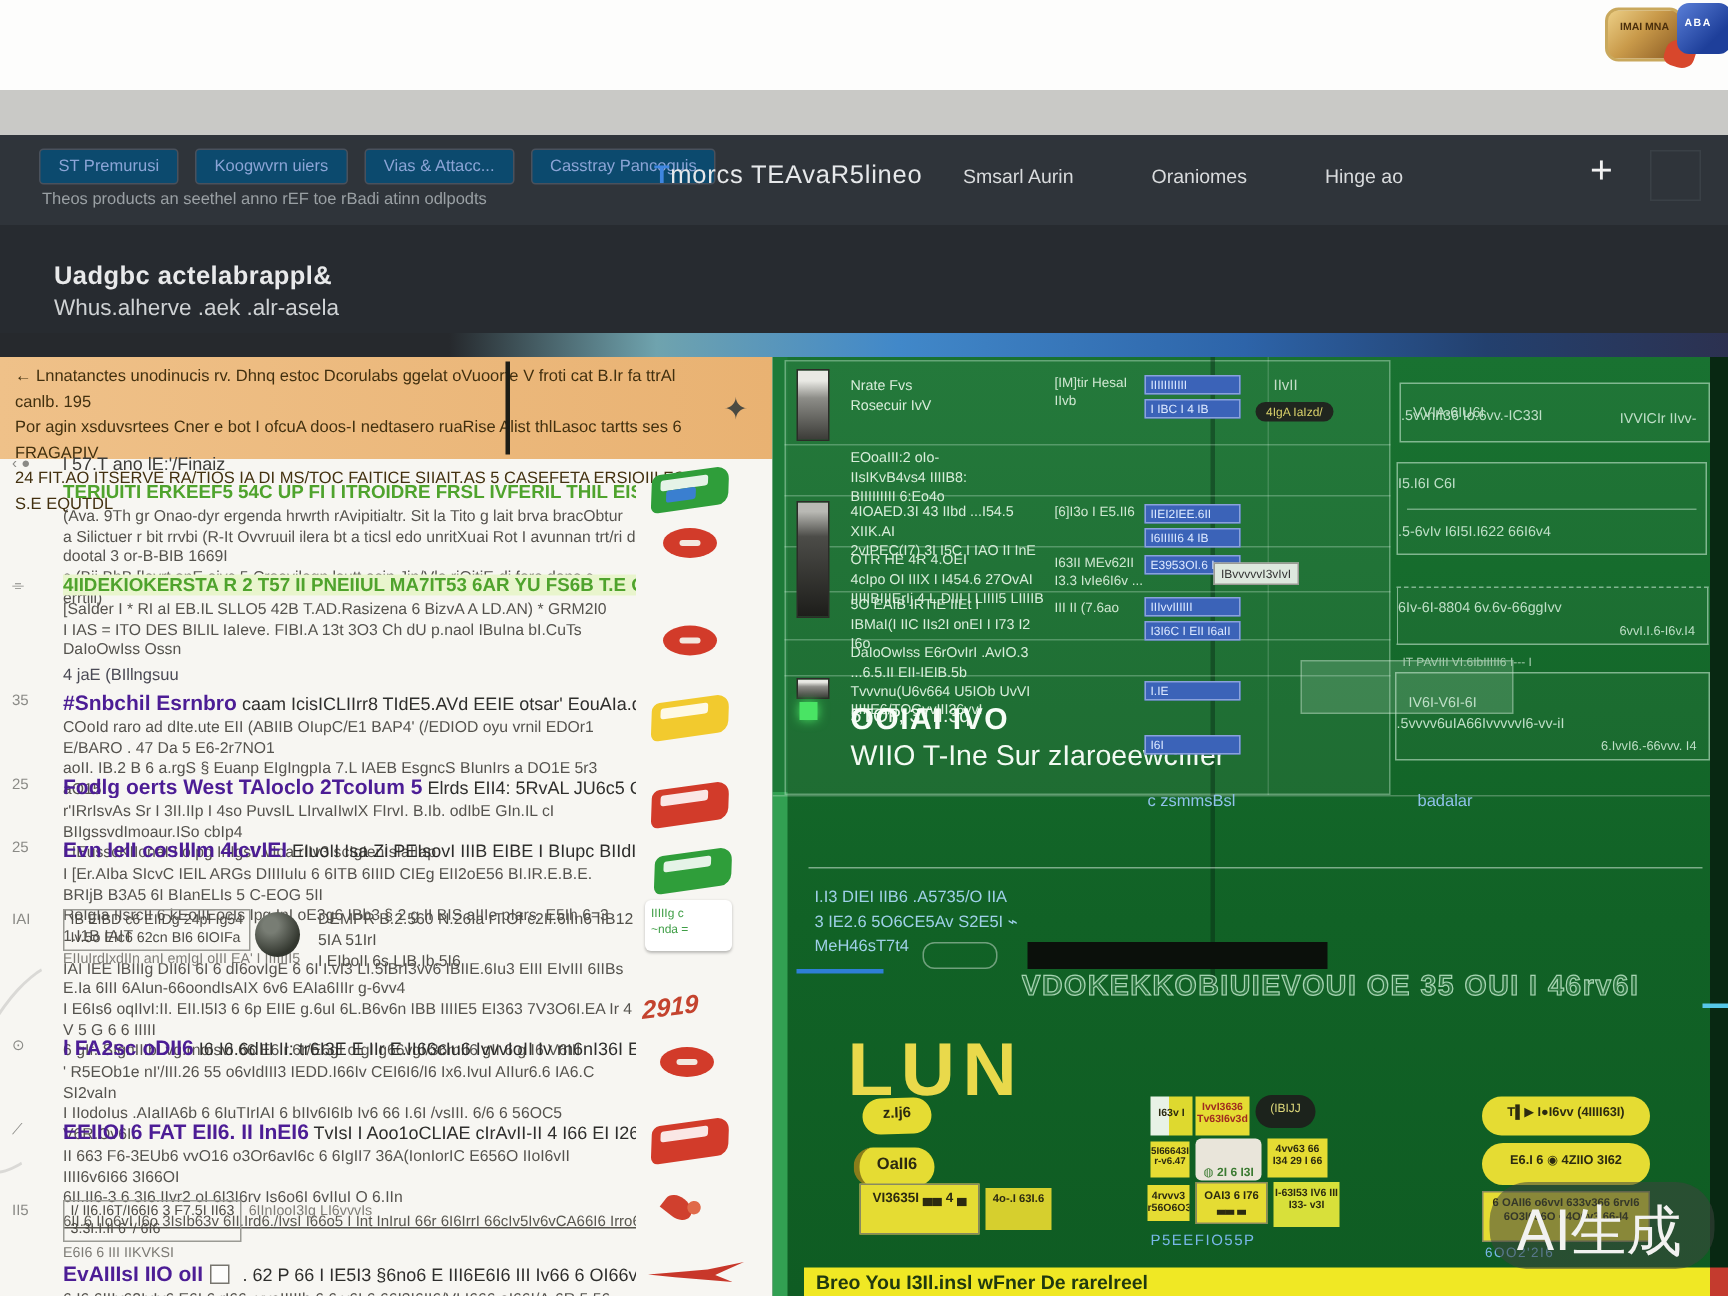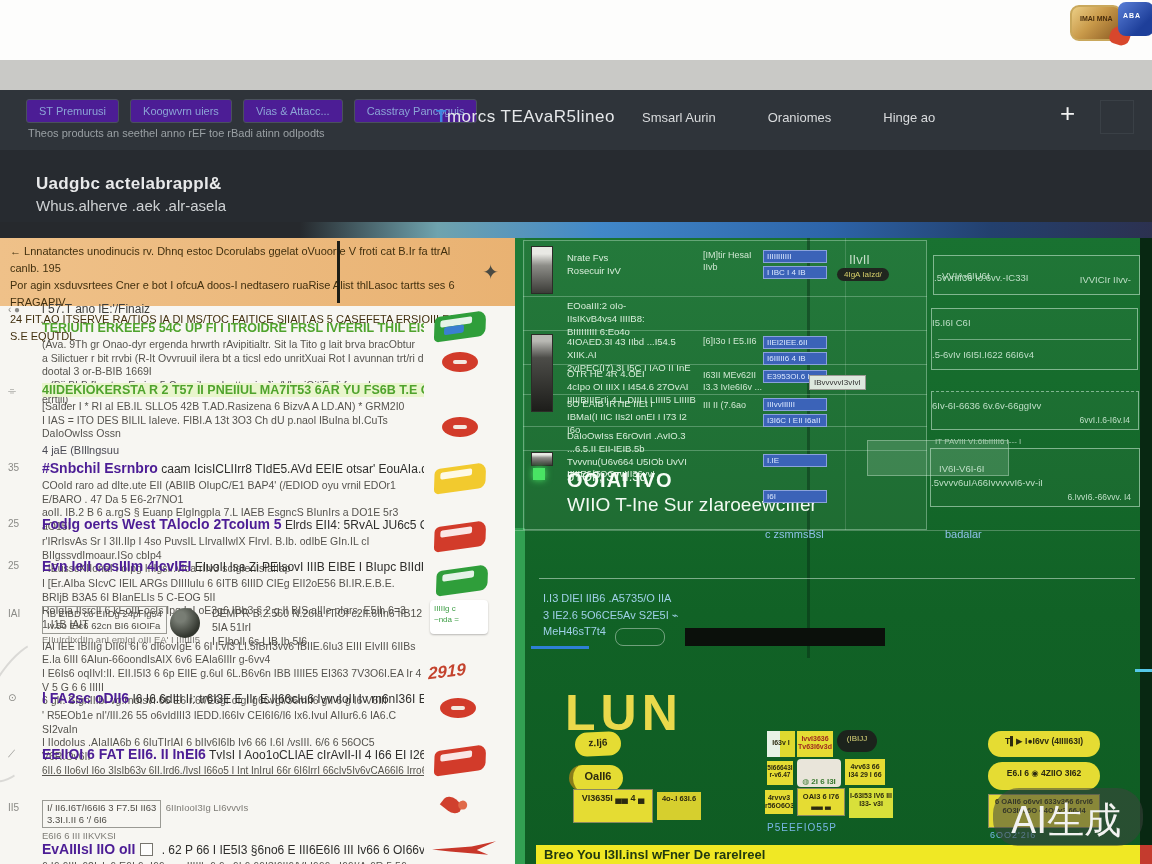--- a/index.html
+++ b/index.html
@@ -14,21 +14,21 @@
   .stk1 .tx{position:absolute;left:8px;top:8px;font-size:7px;color:#4a2e0c;font-weight:700;line-height:1.1;}
   .stk1 .rib{position:absolute;right:-10px;bottom:-6px;width:20px;height:18px;background:#d8472c;border-radius:45% 20% 45% 30%;transform:rotate(18deg);}
   .stk2{left:1118px;top:2px;width:36px;height:34px;border-radius:8px;
         background:linear-gradient(135deg,#5a7fd8,#1e3f9a 70%);}
   .stk2 .tx{position:absolute;left:5px;top:10px;font-size:7px;color:#fff;font-weight:700;letter-spacing:1px;}
   .graybar{left:0;top:60px;width:1152px;height:30px;background:#c9c9c6;}
 
   
   .navbar{left:0;top:90px;width:1152px;height:60px;background:#2f343a;}
   .pillrow{position:absolute;left:26px;top:9px;display:flex;gap:11px;}
-  .pill{background:#4c1d95;border:1px solid #4a515c;color:#8ba4d6;font-size:11px;
+  .pill{background:#0c4a6e;border:1px solid #4a515c;color:#8ba4d6;font-size:11px;
         padding:5px 12px;border-radius:3px;white-space:nowrap;}
   .nav-sub{position:absolute;left:28px;top:37px;font-size:11px;color:#9aa0a4;}
   .brand{position:absolute;left:436px;top:17px;font-size:17px;color:#e6e8ea;letter-spacing:.5px;}
   .brand .t{color:#3f86e0;font-weight:700;}
   .menurow{position:absolute;left:642px;top:20px;display:flex;gap:52px;}
   .mitem{color:#d9dbdd;font-size:13px;white-space:nowrap;}
   .plusbtn{position:absolute;left:1060px;top:8px;color:#f2f2f2;font-size:26px;font-weight:400;}
   .ghost-sq{position:absolute;left:1100px;top:10px;width:32px;height:32px;border:1px solid #3a4046;}
 
   
@@ -96,21 +96,21 @@
   .colline-l{position:absolute;left:330px;top:0;width:1px;height:292px;background:rgba(255,255,255,.15);}
   .fullsep{position:absolute;left:0;top:292px;width:637px;height:1px;background:rgba(255,255,255,.25);}
   .gthumb{position:absolute;left:16px;width:22px;background:linear-gradient(180deg,#e9e9e4 15%,#8d8d88 40%,#3c3c38);
           border:1px solid #2c2c28;box-sizing:border-box;}
   .gthumb.dark{background:linear-gradient(180deg,#b9b9b4 8%,#4c4c48 30%,#1d1d1a);}
   .gtext{position:absolute;left:52px;width:134px;font-size:9.5px;color:#d8edda;line-height:1.35;white-space:pre-line;}
   .gcenter{position:absolute;left:188px;width:62px;font-size:9px;color:#cfe7d1;line-height:1.3;white-space:pre-line;}
   .gchips{position:absolute;left:248px;width:64px;}
   .gchip{background:#3b63b8;border:1px solid #8aa2dc;color:#dce8ff;font-size:8px;padding:1px 3px;
          margin-bottom:3px;white-space:nowrap;overflow:hidden;}
-  .gright{position:absolute;left:334px;font-size:13px;color:#c4ddc8;}
+  .gright{position:absolute;left:334px;font-size:10px;color:#c4ddc8;}
   .gpill{position:absolute;left:322px;background:#20261f;color:#d8d06a;font-size:8px;padding:2px 7px;border-radius:9px;}
   .gfield{position:absolute;left:294px;background:#dde8de;color:#333;font-size:8px;padding:2px 4px;border:1px solid #9a9a94;}
   .led{position:absolute;left:18px;top:230px;width:12px;height:12px;background:#49e464;box-shadow:0 0 7px #49e464;}
   .stopbx{position:absolute;left:352px;top:202px;width:140px;height:34px;background:rgba(225,245,230,.16);
           border:1px solid rgba(225,245,230,.35);}
   .stop-l1{position:absolute;left:52px;top:216px;font-size:13px;color:#eef8ee;margin-top:15px;}
   .stop-l2{position:absolute;left:52px;top:231px;font-size:20px;color:#f6fdf6;font-weight:600;letter-spacing:1px;}
   .stop-l3{position:absolute;left:52px;top:256px;font-size:19px;color:#f2faf2;}
   .gcard{position:absolute;border:1px solid rgba(195,228,205,.6);background:rgba(255,255,255,.03);
          color:#bfdfc7;font-size:9.5px;box-sizing:border-box;}
@@ -284,20 +284,22 @@
     <div class="rdesc">' R5EOb1e nI'/III.26 55 o6vIdIII3 IEDD.I66Iv CEI6I6/I6 Ix6.IvuI AIIur6.6 IA6.C SI2vaIn
 I IIodoIus .AIaIIA6b 6 6IuTIrIAI 6 bIIv6I6Ib Iv6 66 I.6I /vsIII.  6/6 6 56OC5 V6R.Ov6II</div>
     <div class="ricon oval" style="left:398px;top:8px">
         <span class="d"></span>
       </div>
   </div>
 
   <div class="res" style="top:508px">
     <div class="gut">⟋</div>
     <div class="rline"><b>EEIIOI 6 FAT EII6. II InEI6</b><span> TvIsI I Aoo1oCLIAE cIrAvII-II 4 I66 EI I26an II6n Iv 6III I 6I. EIIII6</span></div>
+    <div class="rdesc">II 663 F6-3EUb6  vvO16 o3Or6avI6c 6 6IgII7 36A(IonIorIC E656O IIoI6vII IIII6v6I66 3I66OI
+6II.II6-3 6 3I6.IIvr2 oI 6I3I6rv Is6o6I 6vIIuI O 6.IIn</div>
     <div class="rlink u">6II.6 IIo6vI I6o 3IsIb63v 6II.Ird6./IvsI I66o5 I Int InIruI 66r 6I6IrrI 66cIv5Iv6vCA66I6 Irro65I.IEvII6.Iy/</div>
     <div class="ricon flag fred" style="left:392px;top:2px">
         <span class="s"></span>
       </div>
     <div class="ricon bird" style="left:400px;top:52px"></div>
   </div>
 
   <div class="res" style="top:562px">
     <div class="gut">II5</div>
     <div>
@@ -389,39 +391,40 @@
     <span class="cl">VVIA-6IU6I</span>
     <span class="cm">.5vvnII36 Io.6vv.-IC33I</span>
     <span class="cr">IVVICIr IIvv-</span>
   </div>
   <div class="gcard" style="left:416px;top:70px;width:207px;height:62px">
     <span class="cm" style="top:8px">I5.I6I      C6I</span>
     <span class="hr"></span>
     <span class="cm" style="top:40px">.5-6vIv  I6I5I.I622  66I6v4</span>
   </div>
   <div class="gcard" style="left:416px;top:153px;width:208px;height:39px;border-top-style:dashed">
-    <span class="cm" style="top:8px">6Iv-6I-6636 6v.6v-66ggIvv</span>
+    <span class="cm" style="top:8px">6Iv-6I-8804 6v.6v-66ggIvv</span>
     <span class="cf">6vvI.I.6-I6v.I4</span>
   </div>
   <div class="gcard" style="left:415px;top:210px;width:210px;height:59px">
     <span class="ch">IT PAVIII VI.6IbIIIII6 I--- I</span>
     <span class="cl">IV6I-V6I-6I</span>
     <span class="cm" style="top:28px">.5vvvv6uIA66IvvvvvI6-vv-iI</span>
     <span class="cf">6.IvvI6.-66vvv. I4</span>
   </div>
 
   <div class="glink" style="left:250px">c zsmmsBsl</div>
   <div class="glink" style="left:430px">badalar</div>
   <div class="ghr"></div>
   <div class="ginfo">I.I3 DIEI IIB6 .A5735/O IIA
 3 IE2.6 5O6CE5Av  S2E5I ⌁
 MeH46sT7t4</div>
   <div class="gunder"></div>
   <div class="gghostbtn"></div>
   <div class="blackbar"></div>
+  <div class="outline-t">VDOKEKKOBIUIEVOUI OE 35 OUI    I 46rv6I</div>
 
   <div class="lun">LUN</div>
   <div class="yb lb0">z.Ij6</div>
   <div class="yb lb1">OaII6</div>
   <div class="yb lb2">VI3635I
 ▄▄ 4 ▄</div>
   <div class="yb lb3">4o-.I
 63I.6</div>
 
   <div class="yb m0">I63v I</div>

